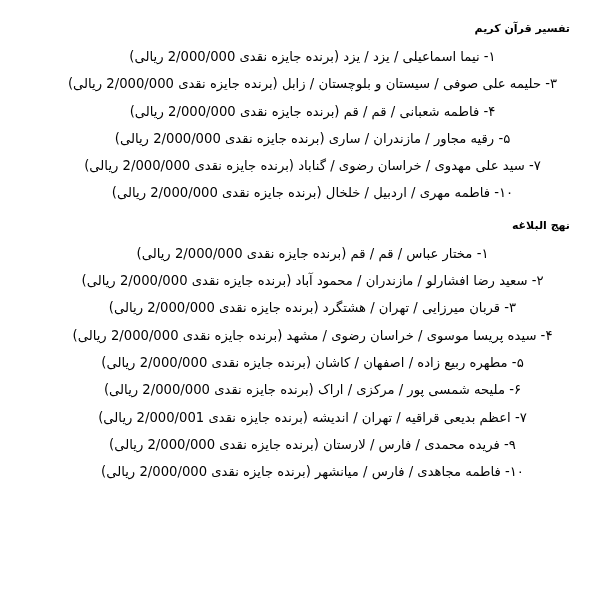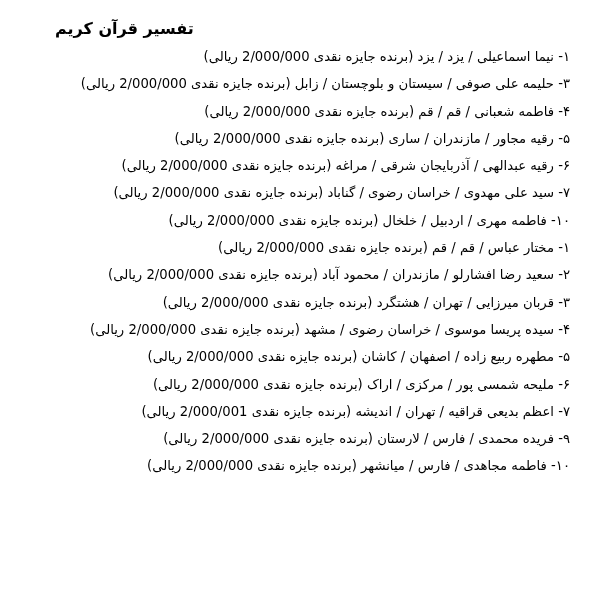--- a/index.html
+++ b/index.html
@@ -23,69 +23,69 @@
     height: 613px;
     padding: 16px 30px 8px 55px;
     background: #ffffff;
   }
 
   .section {
     display: block;
   }
 
   .section-heading {
-    text-align: left;
-    font-size: 16px;
+    text-align: right;
+    font-size: 11px;
     font-weight: 600;
     line-height: 26px;
     margin: 0;
     padding: 0 0 1px 0;
     letter-spacing: 0;
     white-space: nowrap;
   }
 
   .section-heading.second {
     padding-top: 6px;
   }
 
   .entry-list {
     list-style: none;
     margin: 0;
     padding: 0;
   }
 
   .entry {
-    text-align: right;
+    text-align: center;
     font-size: 13.2px;
     line-height: 27.3px;
     white-space: nowrap;
     margin: 0;
     padding: 0;
     unicode-bidi: isolate;
   }
 </style>
 </head>
 <body>
 
 <div class="page">
 
   <section class="section">
     <h2 class="section-heading">تفسیر قرآن کریم</h2>
     <ol class="entry-list">
       <li class="entry">۱- نیما اسماعیلی / یزد / یزد (برنده جایزه نقدی 2/000/000 ریالی)</li>
       <li class="entry">۳- حلیمه علی صوفی / سیستان و بلوچستان / زابل (برنده جایزه نقدی 2/000/000 ریالی)</li>
       <li class="entry">۴- فاطمه شعبانی / قم / قم (برنده جایزه نقدی 2/000/000 ریالی)</li>
       <li class="entry">۵- رقیه مجاور / مازندران / ساری (برنده جایزه نقدی 2/000/000 ریالی)</li>
-      <li class="entry">۶- رقیه عبدالهی / آذربایجان شرقی / مراغه (برنده جایزه نقدی 2/000/000 ریالی)</li>
       <li class="entry">۷- سید علی مهدوی / خراسان رضوی / گناباد (برنده جایزه نقدی 2/000/000 ریالی)</li>
       <li class="entry">۱۰- فاطمه مهری / اردبیل / خلخال (برنده جایزه نقدی 2/000/000 ریالی)</li>
     </ol>
   </section>
 
   <section class="section">
+    <h2 class="section-heading second">نهج البلاغه</h2>
     <ol class="entry-list">
       <li class="entry">۱- مختار عباس / قم / قم (برنده جایزه نقدی 2/000/000 ریالی)</li>
       <li class="entry">۲- سعید رضا افشارلو / مازندران / محمود آباد (برنده جایزه نقدی 2/000/000 ریالی)</li>
       <li class="entry">۳- قربان میرزایی / تهران / هشتگرد (برنده جایزه نقدی 2/000/000 ریالی)</li>
       <li class="entry">۴- سیده پریسا موسوی / خراسان رضوی / مشهد (برنده جایزه نقدی 2/000/000 ریالی)</li>
       <li class="entry">۵- مطهره ربیع زاده / اصفهان / کاشان (برنده جایزه نقدی 2/000/000 ریالی)</li>
       <li class="entry">۶- ملیحه شمسی پور / مرکزی / اراک (برنده جایزه نقدی 2/000/000 ریالی)</li>
       <li class="entry">۷- اعظم بدیعی قراقیه / تهران / اندیشه (برنده جایزه نقدی 2/000/001 ریالی)</li>
       <li class="entry">۹- فریده محمدی / فارس / لارستان (برنده جایزه نقدی 2/000/000 ریالی)</li>
       <li class="entry">۱۰- فاطمه مجاهدی / فارس / میانشهر (برنده جایزه نقدی 2/000/000 ریالی)</li>

